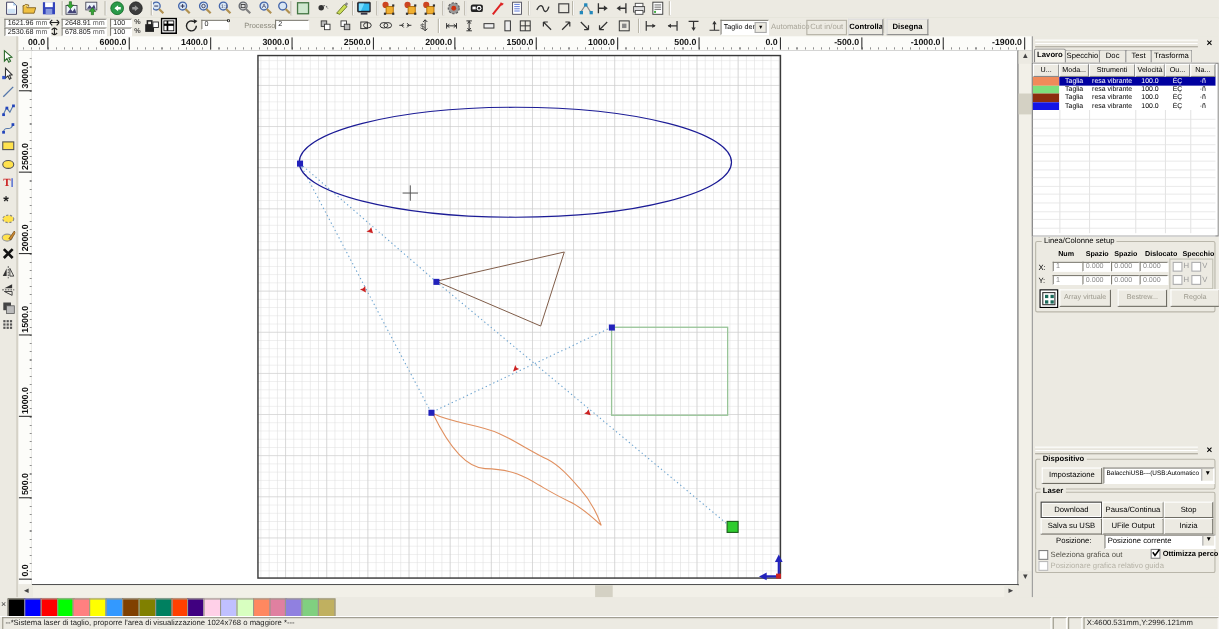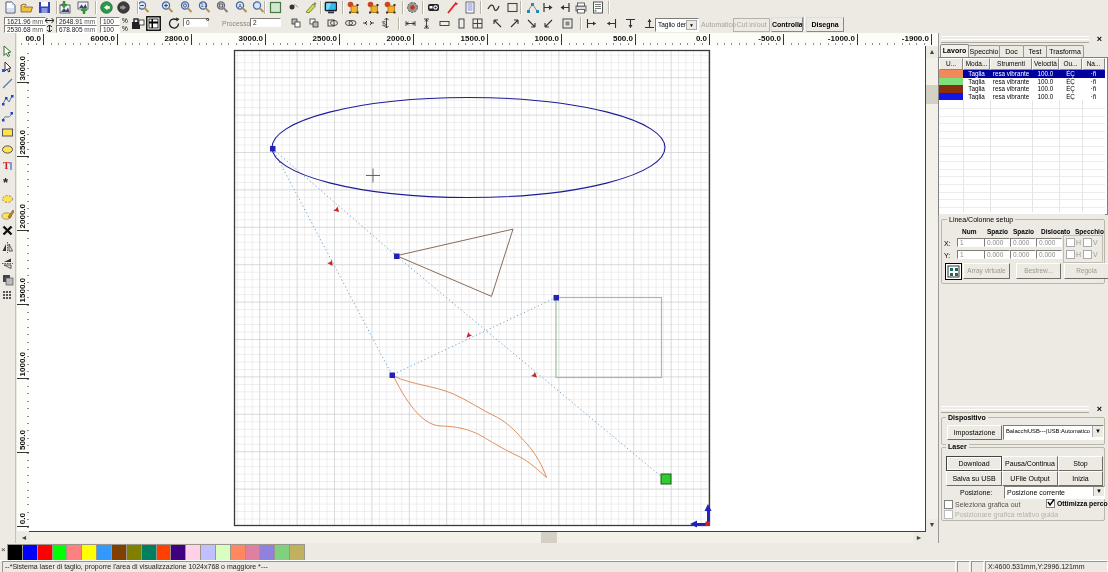--- a/index.html
+++ b/index.html
@@ -317,21 +317,21 @@
 <div class="sep" style="left:803px;top:17px;height:13px;"></div>
 <div class="btn" style="left:806px;top:17px;width:36px;height:13px;line-height:13px;font-weight:bold;border-color:#ddd #888 #888 #ddd;">Disegna</div>
 
 <div class="ab" style="left:17px;top:33px;width:921px;height:13px;background:#fcfcf9;border-bottom:1px solid #555;overflow:hidden;">
 <div class="ab" style="left:3.8px;bottom:1px;width:917px;height:2px;background:repeating-linear-gradient(90deg,#909090 0 1px,transparent 1px 7.4px);"></div>
 <div class="ab" style="left:26px;top:1px;width:1px;height:11px;background:#333;"></div>
 <div class="ab" style="left:-20px;top:1.5px;width:44px;text-align:right;font-size:8px;font-weight:bold;color:#111;line-height:1;">00.0</div>
 <div class="ab" style="left:100px;top:1px;width:1px;height:11px;background:#333;"></div>
 <div class="ab" style="left:54px;top:1.5px;width:44px;text-align:right;font-size:8px;font-weight:bold;color:#111;line-height:1;">6000.0</div>
 <div class="ab" style="left:174px;top:1px;width:1px;height:11px;background:#333;"></div>
-<div class="ab" style="left:128px;top:1.5px;width:44px;text-align:right;font-size:8px;font-weight:bold;color:#111;line-height:1;">2800.0</div>
+<div class="ab" style="left:128px;top:1.5px;width:44px;text-align:right;font-size:8px;font-weight:bold;color:#111;line-height:1;">1400.0</div>
 <div class="ab" style="left:248px;top:1px;width:1px;height:11px;background:#333;"></div>
 <div class="ab" style="left:202px;top:1.5px;width:44px;text-align:right;font-size:8px;font-weight:bold;color:#111;line-height:1;">3000.0</div>
 <div class="ab" style="left:322px;top:1px;width:1px;height:11px;background:#333;"></div>
 <div class="ab" style="left:276px;top:1.5px;width:44px;text-align:right;font-size:8px;font-weight:bold;color:#111;line-height:1;">2500.0</div>
 <div class="ab" style="left:396px;top:1px;width:1px;height:11px;background:#333;"></div>
 <div class="ab" style="left:350px;top:1.5px;width:44px;text-align:right;font-size:8px;font-weight:bold;color:#111;line-height:1;">2000.0</div>
 <div class="ab" style="left:470px;top:1px;width:1px;height:11px;background:#333;"></div>
 <div class="ab" style="left:424px;top:1.5px;width:44px;text-align:right;font-size:8px;font-weight:bold;color:#111;line-height:1;">1500.0</div>
 <div class="ab" style="left:544px;top:1px;width:1px;height:11px;background:#333;"></div>
 <div class="ab" style="left:498px;top:1.5px;width:44px;text-align:right;font-size:8px;font-weight:bold;color:#111;line-height:1;">1000.0</div>

